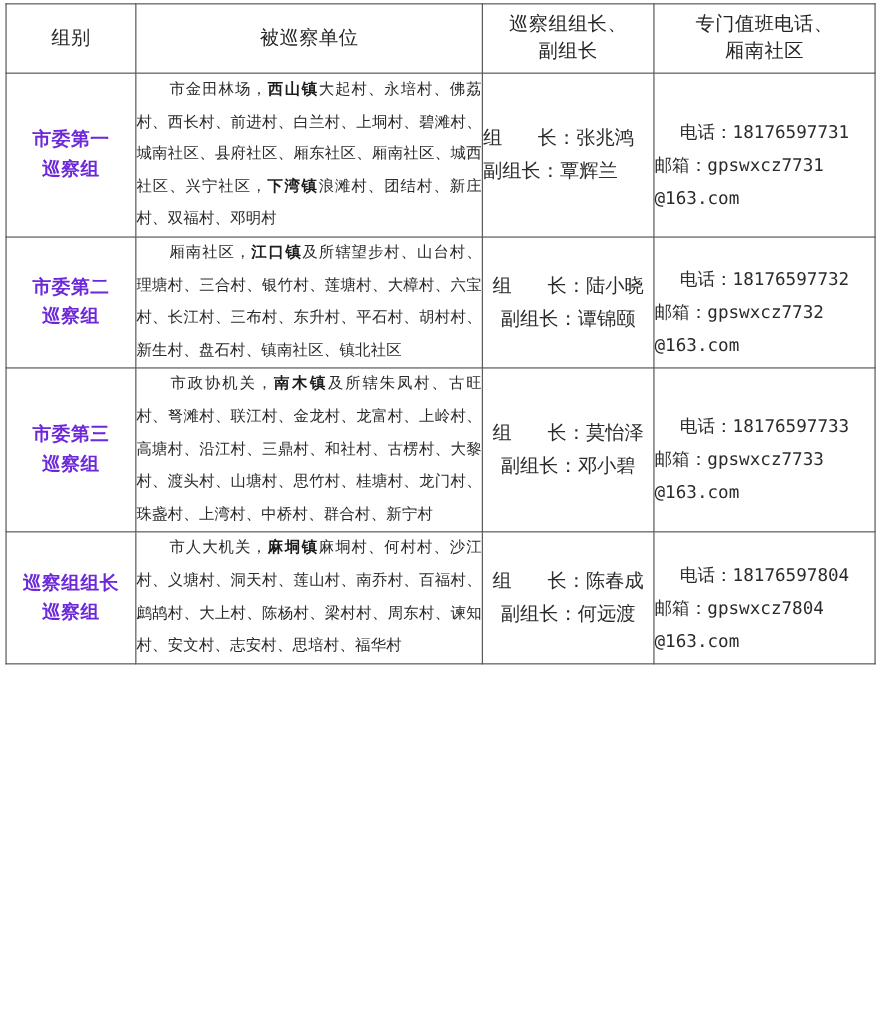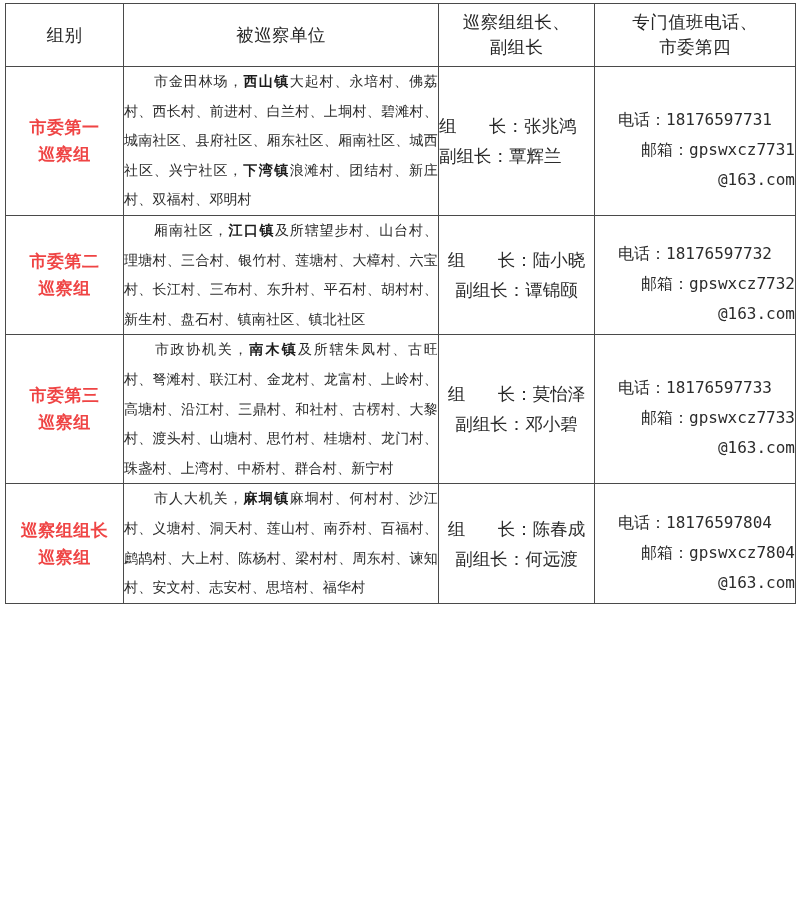--- a/index.html
+++ b/index.html
@@ -49,21 +49,21 @@
     letter-spacing: 0.4px;
     padding: 0 4px;
   }
 
   
   td.group-cell {
     text-align: center;
     font-size: 17px;
     font-weight: bold;
     line-height: 27px;
-    color: #ef4444;
+    color: #6d28d9;
     letter-spacing: 0.5px;
     padding: 0 2px;
   }
   .group-line { display: block; white-space: nowrap; }
 
   
   td.unit-cell {
     font-size: 14px;
     line-height: 29.6px;
     color: #2b2b2b;
@@ -104,21 +104,21 @@
     line-height: 30px;
     color: #2b2b2b;
     padding: 0 6px;
     text-align: center;
     font-family: "DejaVu Sans Mono", "Liberation Mono", monospace;
   }
   .contact-line { display: block; white-space: nowrap; margin-top: 18px; }
   .contact-line .cn {
     font-family: "DejaVu Sans", "Liberation Sans", sans-serif;
   }
-  .email-wrap { display: block; text-align: right; }
+  .email-wrap { display: block; text-align: left; }
   .email-second { display: block; }
 </style>
 </head>
 <body>
 
 <div class="sheet">
   <table class="inspection-table">
     <colgroup>
       <col class="c-group">
       <col class="c-unit">
@@ -128,21 +128,21 @@
     <thead>
       <tr>
         <th class="head-cell">组别</th>
         <th class="head-cell">被巡察单位</th>
         <th class="head-cell">
           <span>巡察组组长、</span><br>
           <span>副组长</span>
         </th>
         <th class="head-cell">
           <span>专门值班电话、</span><br>
-          <span>市委第四</span>
+          <span>厢南社区</span>
         </th>
       </tr>
     </thead>
     <tbody>
 
       <tr>
         <td class="group-cell">
           <span class="group-line">市委第一</span>
           <span class="group-line">巡察组</span>
         </td>

